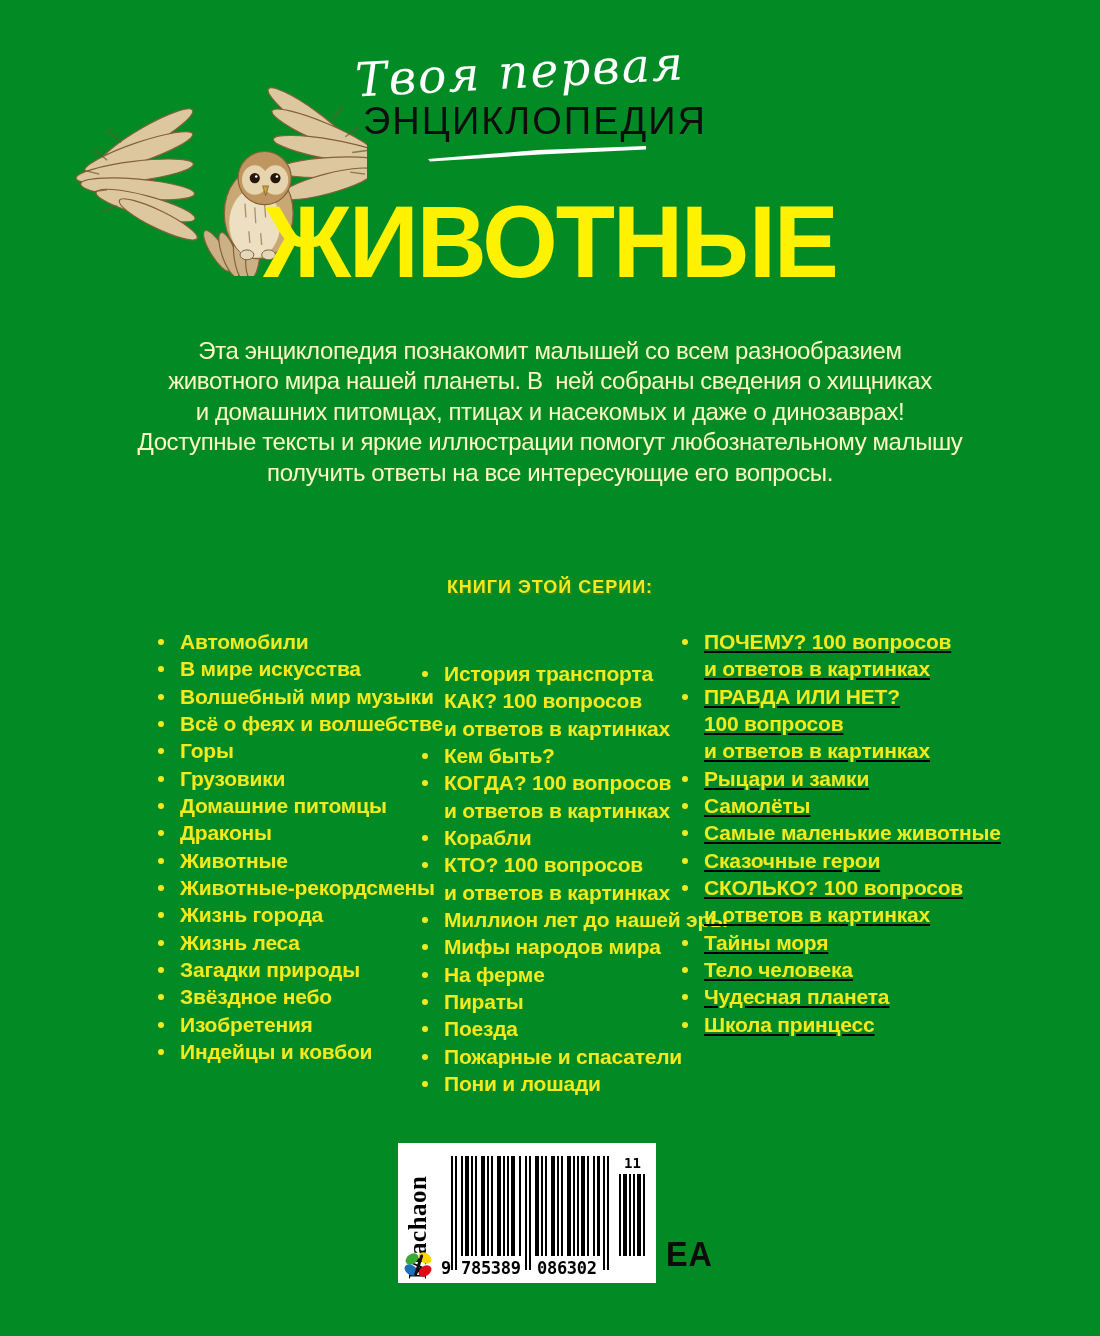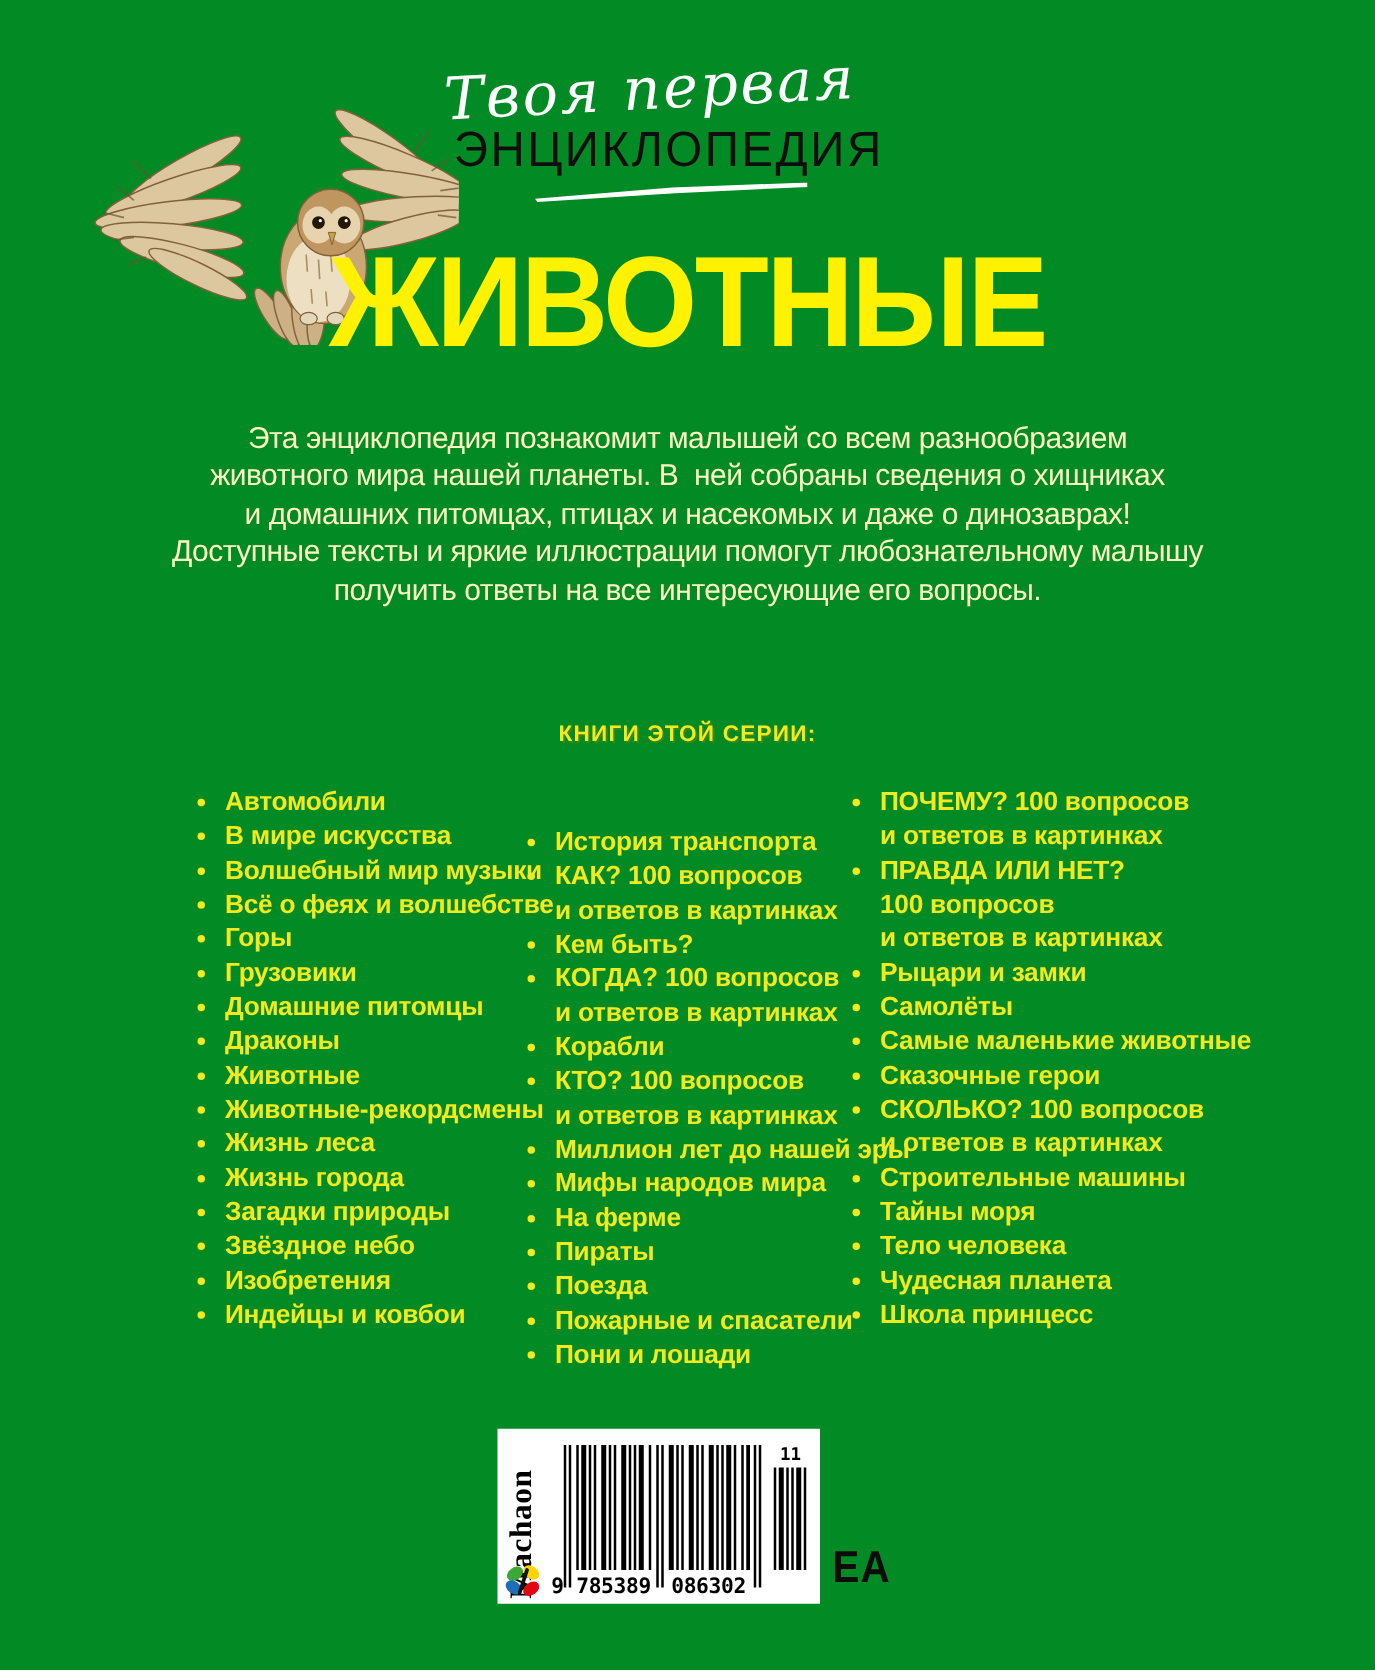--- a/index.html
+++ b/index.html
@@ -52,21 +52,21 @@
   .books-heading{
     position:absolute;left:0;top:577px;width:1100px;
     text-align:center;
     font-size:18px;font-weight:800;color:#f3e91f;
     letter-spacing:1px;
     text-shadow:1.5px 1.5px 0 rgba(120,130,0,0.45);
   }
   .book-col{position:absolute;top:630px;width:265px;}
   .col-1{left:158px;}
   .col-2{left:422px;margin-top:32px;}
-  .col-3{left:682px;}
+  .col-3{left:682px;text-decoration:underline;}
   .book-line{
     display:flex;align-items:flex-start;
     height:27.35px;
     color:#f3e91f;font-size:21px;font-weight:700;
     letter-spacing:-0.2px;
     white-space:nowrap;
   }
   .dot{
     flex:0 0 auto;
     width:6px;height:6px;border-radius:50%;
@@ -218,25 +218,25 @@
       <div class="book-line">
         <span class="dot"></span>
         <span class="txt">Животные</span>
       </div>
       <div class="book-line">
         <span class="dot"></span>
         <span class="txt">Животные-рекордсмены</span>
       </div>
       <div class="book-line">
         <span class="dot"></span>
+        <span class="txt">Жизнь города</span>
+      </div>
+      <div class="book-line">
+        <span class="dot"></span>
         <span class="txt">Жизнь леса</span>
-      </div>
-      <div class="book-line">
-        <span class="dot"></span>
-        <span class="txt">Жизнь города</span>
       </div>
       <div class="book-line">
         <span class="dot"></span>
         <span class="txt">Загадки природы</span>
       </div>
       <div class="book-line">
         <span class="dot"></span>
         <span class="txt">Звёздное небо</span>
       </div>
       <div class="book-line">
@@ -351,24 +351,20 @@
         <span class="dot"></span>
         <span class="txt">Сказочные герои</span>
       </div>
       <div class="book-line">
         <span class="dot"></span>
         <span class="txt">СКОЛЬКО? 100 вопросов</span>
       </div>
       <div class="book-line cont">
         <span class="dot" style="visibility: hidden;"></span>
         <span class="txt">и ответов в картинках</span>
-      </div>
-      <div class="book-line">
-        <span class="dot"></span>
-        <span class="txt">Строительные машины</span>
       </div>
       <div class="book-line">
         <span class="dot"></span>
         <span class="txt">Тайны моря</span>
       </div>
       <div class="book-line">
         <span class="dot"></span>
         <span class="txt">Тело человека</span>
       </div>
       <div class="book-line">

